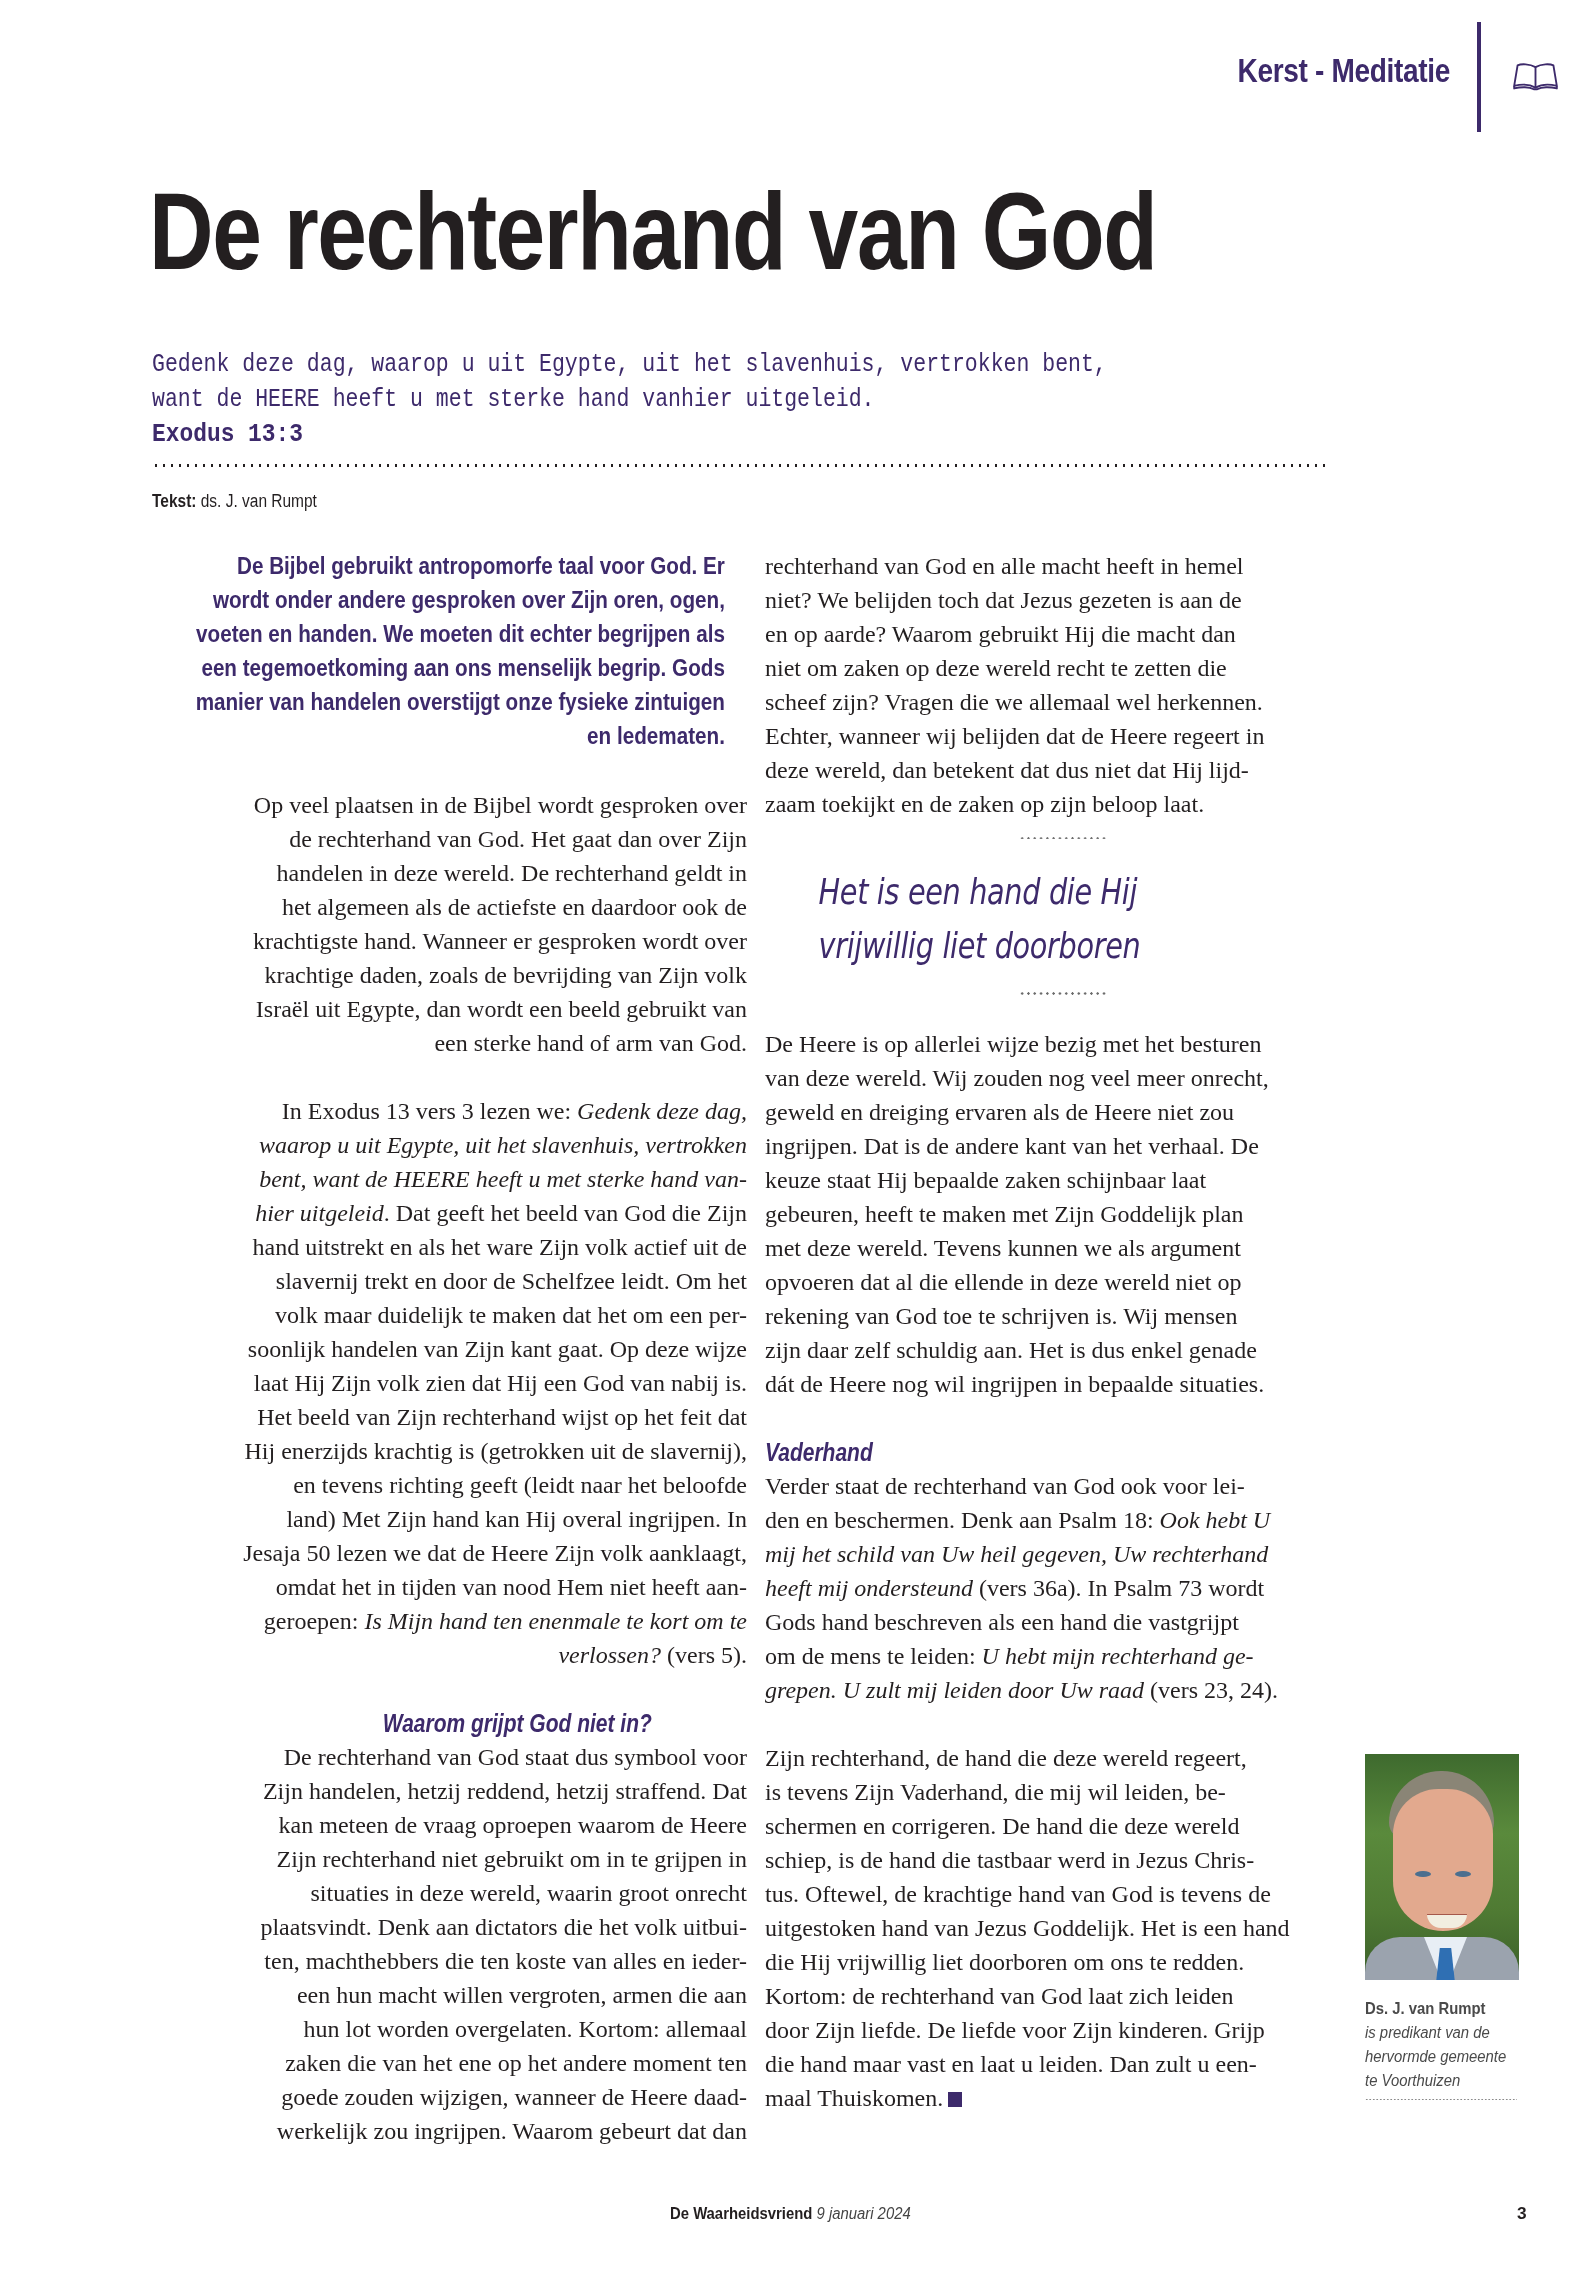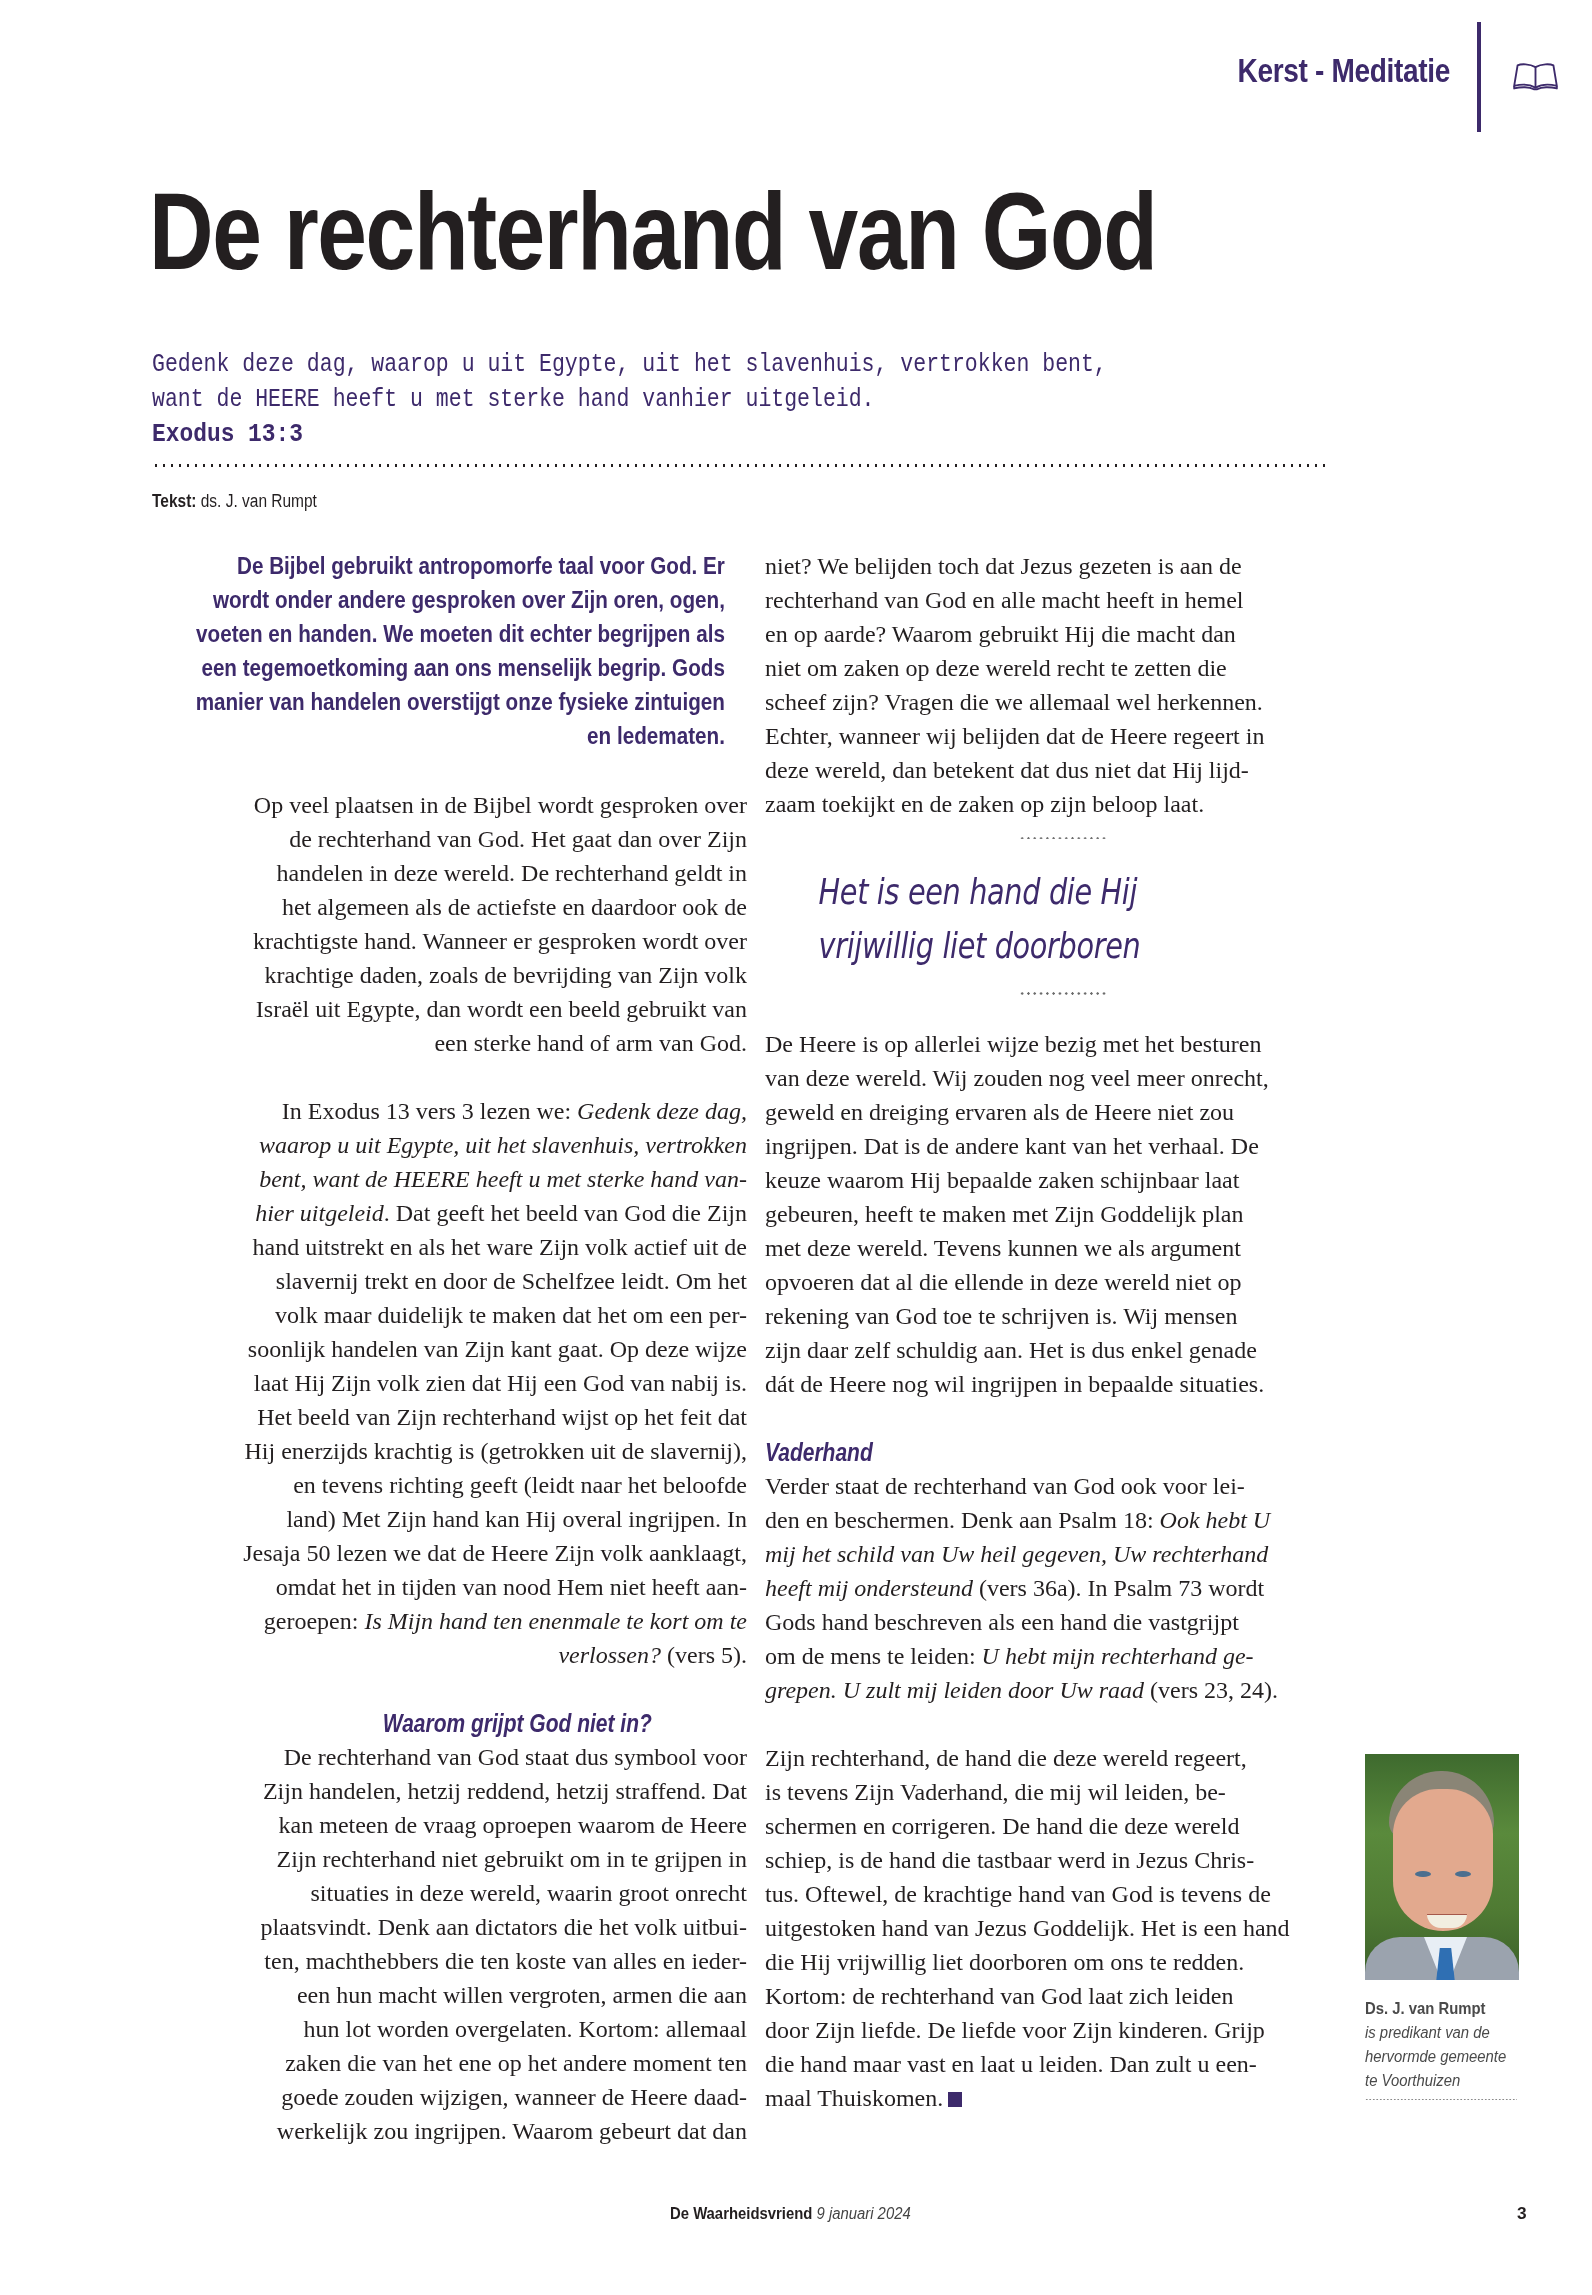--- a/index.html
+++ b/index.html
@@ -168,22 +168,22 @@
       <span class="line">zaken die van het ene op het andere moment ten</span>
       <span class="line">goede zouden wijzigen, wanneer de Heere daad-</span>
       <span class="line">werkelijk zou ingrijpen. Waarom gebeurt dat dan</span>
     </p>
   </div>
 </div>
 
 <div class="col col-right">
   <div class="body-text">
     <p>
+      <span class="line">rechterhand van God en alle macht heeft in hemel</span>
       <span class="line">niet? We belijden toch dat Jezus gezeten is aan de</span>
-      <span class="line">rechterhand van God en alle macht heeft in hemel</span>
       <span class="line">en op aarde? Waarom gebruikt Hij die macht dan</span>
       <span class="line">niet om zaken op deze wereld recht te zetten die</span>
       <span class="line">scheef zijn? Vragen die we allemaal wel herkennen.</span>
       <span class="line">Echter, wanneer wij belijden dat de Heere regeert in</span>
       <span class="line">deze wereld, dan betekent dat dus niet dat Hij lijd-</span>
       <span class="line">zaam toekijkt en de zaken op zijn beloop laat.</span>
     </p>
 
     <div class="pullquote">
       <div class="pq-dots"></div>
@@ -193,21 +193,21 @@
       </div>
       <div class="pq-dots"></div>
     </div>
     <div style="height:24px"></div>
 
     <p>
       <span class="line">De Heere is op allerlei wijze bezig met het besturen</span>
       <span class="line">van deze wereld. Wij zouden nog veel meer onrecht,</span>
       <span class="line">geweld en dreiging ervaren als de Heere niet zou</span>
       <span class="line">ingrijpen. Dat is de andere kant van het verhaal. De</span>
-      <span class="line">keuze waarom Hij bepaalde zaken schijnbaar laat</span>
+      <span class="line">keuze staat Hij bepaalde zaken schijnbaar laat</span>
       <span class="line">gebeuren, heeft te maken met Zijn Goddelijk plan</span>
       <span class="line">met deze wereld. Tevens kunnen we als argument</span>
       <span class="line">opvoeren dat al die ellende in deze wereld niet op</span>
       <span class="line">rekening van God toe te schrijven is. Wij mensen</span>
       <span class="line">zijn daar zelf schuldig aan. Het is dus enkel genade</span>
       <span class="line">dát de Heere nog wil ingrijpen in bepaalde situaties.</span>
     </p>
     <div class="spacer"></div>
     <div class="subhead">Vaderhand</div>
     <p>

